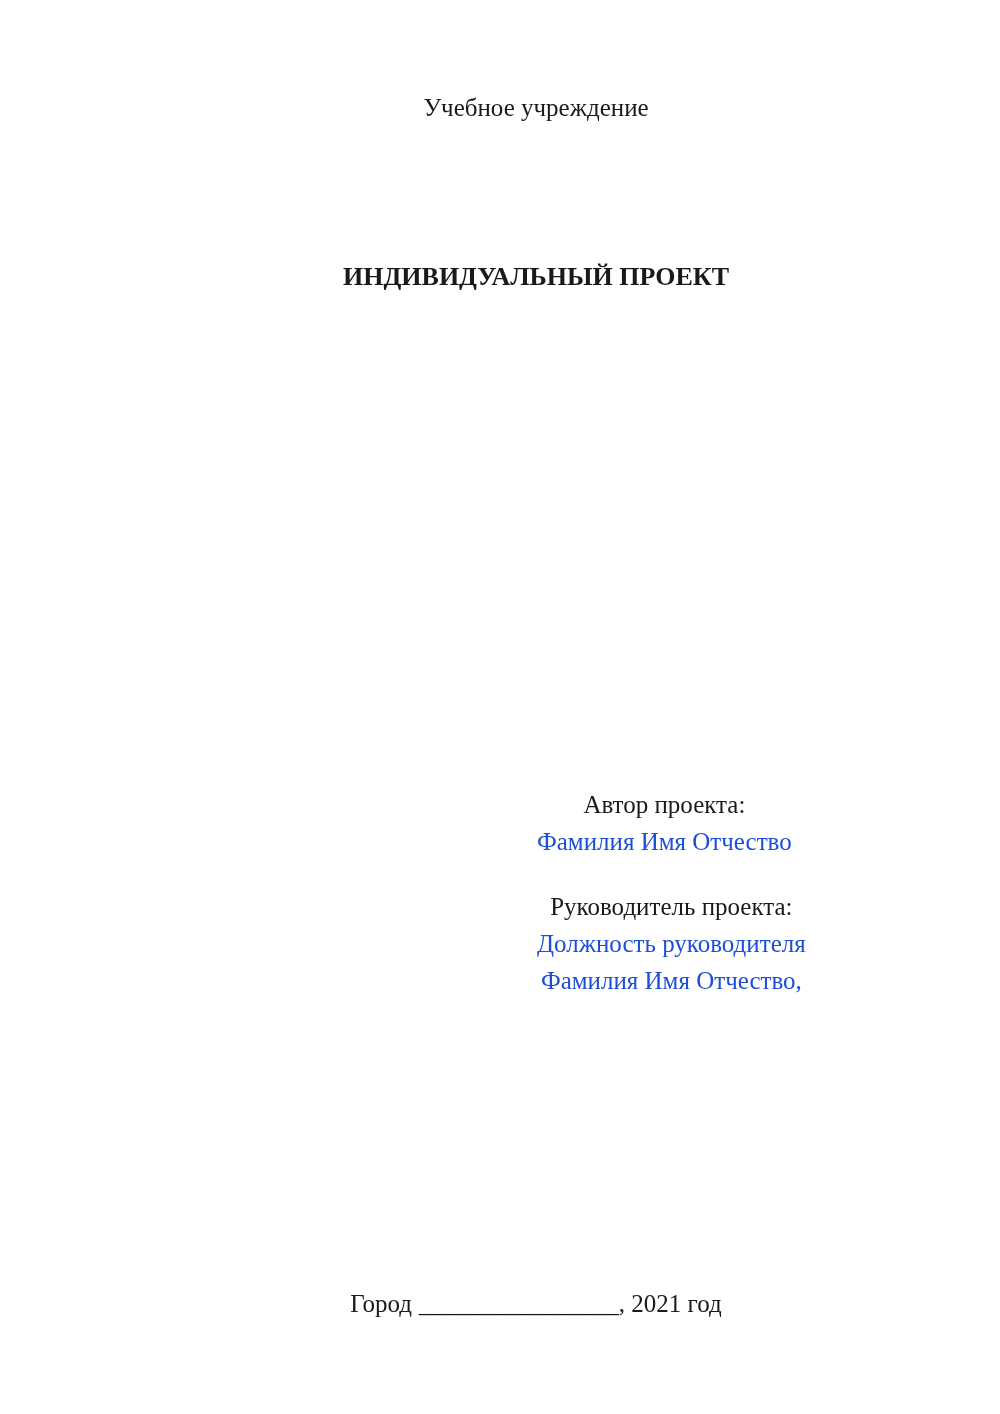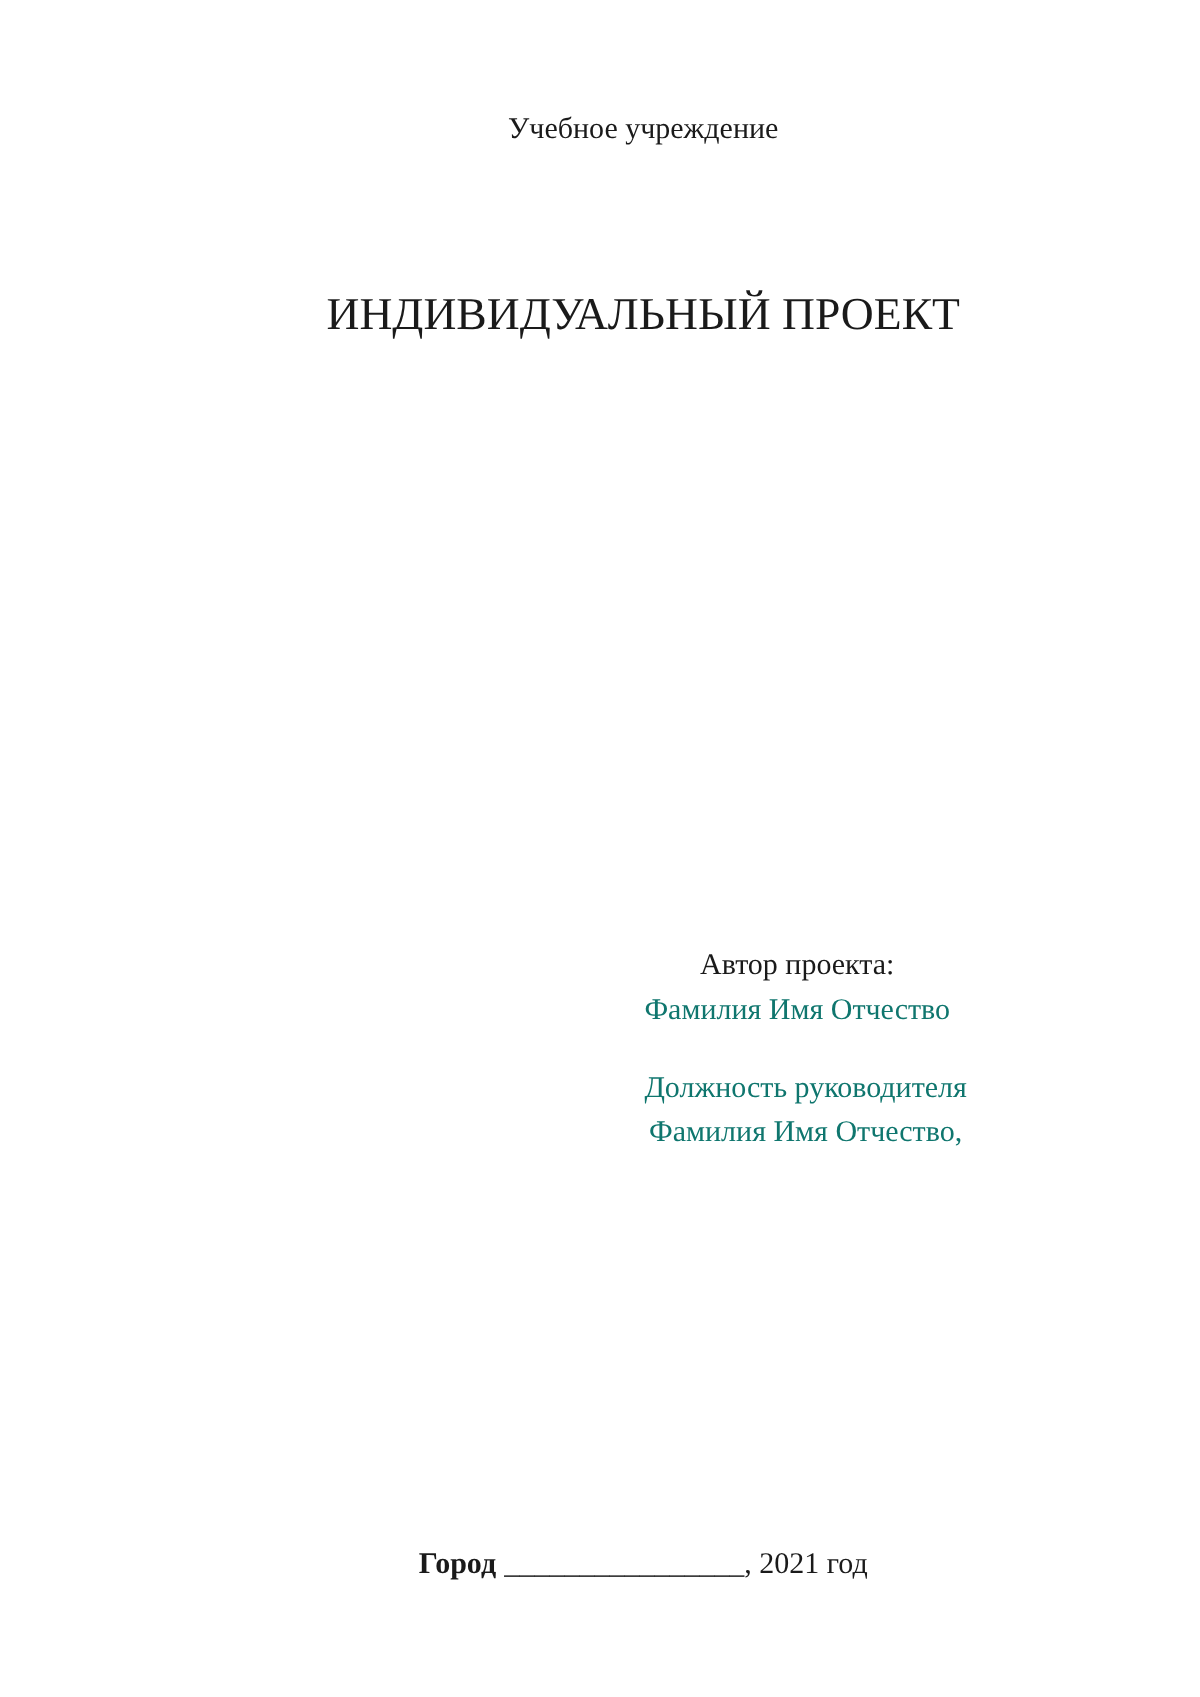--- a/index.html
+++ b/index.html
@@ -22,65 +22,66 @@
     left: 72px;
     width: 928px;
     text-align: center;
   }
   .institution {
     top: 93px;
     font-size: 25px;
     line-height: 30px;
   }
   .doc-type {
-    top: 244px;
-    font-size: 38px;
+    top: 259px;
+    font-size: 26px;
     line-height: 36px;
-    font-weight: normal;
+    font-weight: bold;
   }
   .project-title {
     top: 432px;
     font-size: 43px;
     line-height: 41px;
     font-weight: bold;
   }
   .credits {
     position: absolute;
     left: 537px;
     font-size: 25px;
     line-height: 37px;
     text-align: center;
   }
   .credits-author { top: 786px; }
   .credits-supervisor { top: 888px; }
-  .placeholder { color: #0f766e; }
+  .placeholder { color: #1d4ed8; }
   .footer-line {
     top: 1289px;
     font-size: 25px;
     line-height: 30px;
     white-space: nowrap;
   }
-  .footer-line .city { margin-right: 0.27em; font-weight: bold; }
+  .footer-line .city { margin-right: 0.27em; }
 </style>
 </head>
 <body>
 
 <div class="page">
 
   <div class="centered institution">Учебное учреждение</div>
 
   <div class="centered doc-type">ИНДИВИДУАЛЬНЫЙ ПРОЕКТ</div>
 
 
   <div class="credits credits-author">
     <div>Автор проекта:</div>
     <div class="placeholder">Фамилия Имя Отчество</div>
   </div>
 
   <div class="credits credits-supervisor">
+    <div>Руководитель проекта:</div>
     <div class="placeholder">Должность руководителя</div>
     <div class="placeholder">Фамилия Имя Отчество,</div>
   </div>
 
   <div class="centered footer-line">
     <span class="city">Город</span><span>________________</span><span>, 2021 год</span>
   </div>
 
 </div>
 

